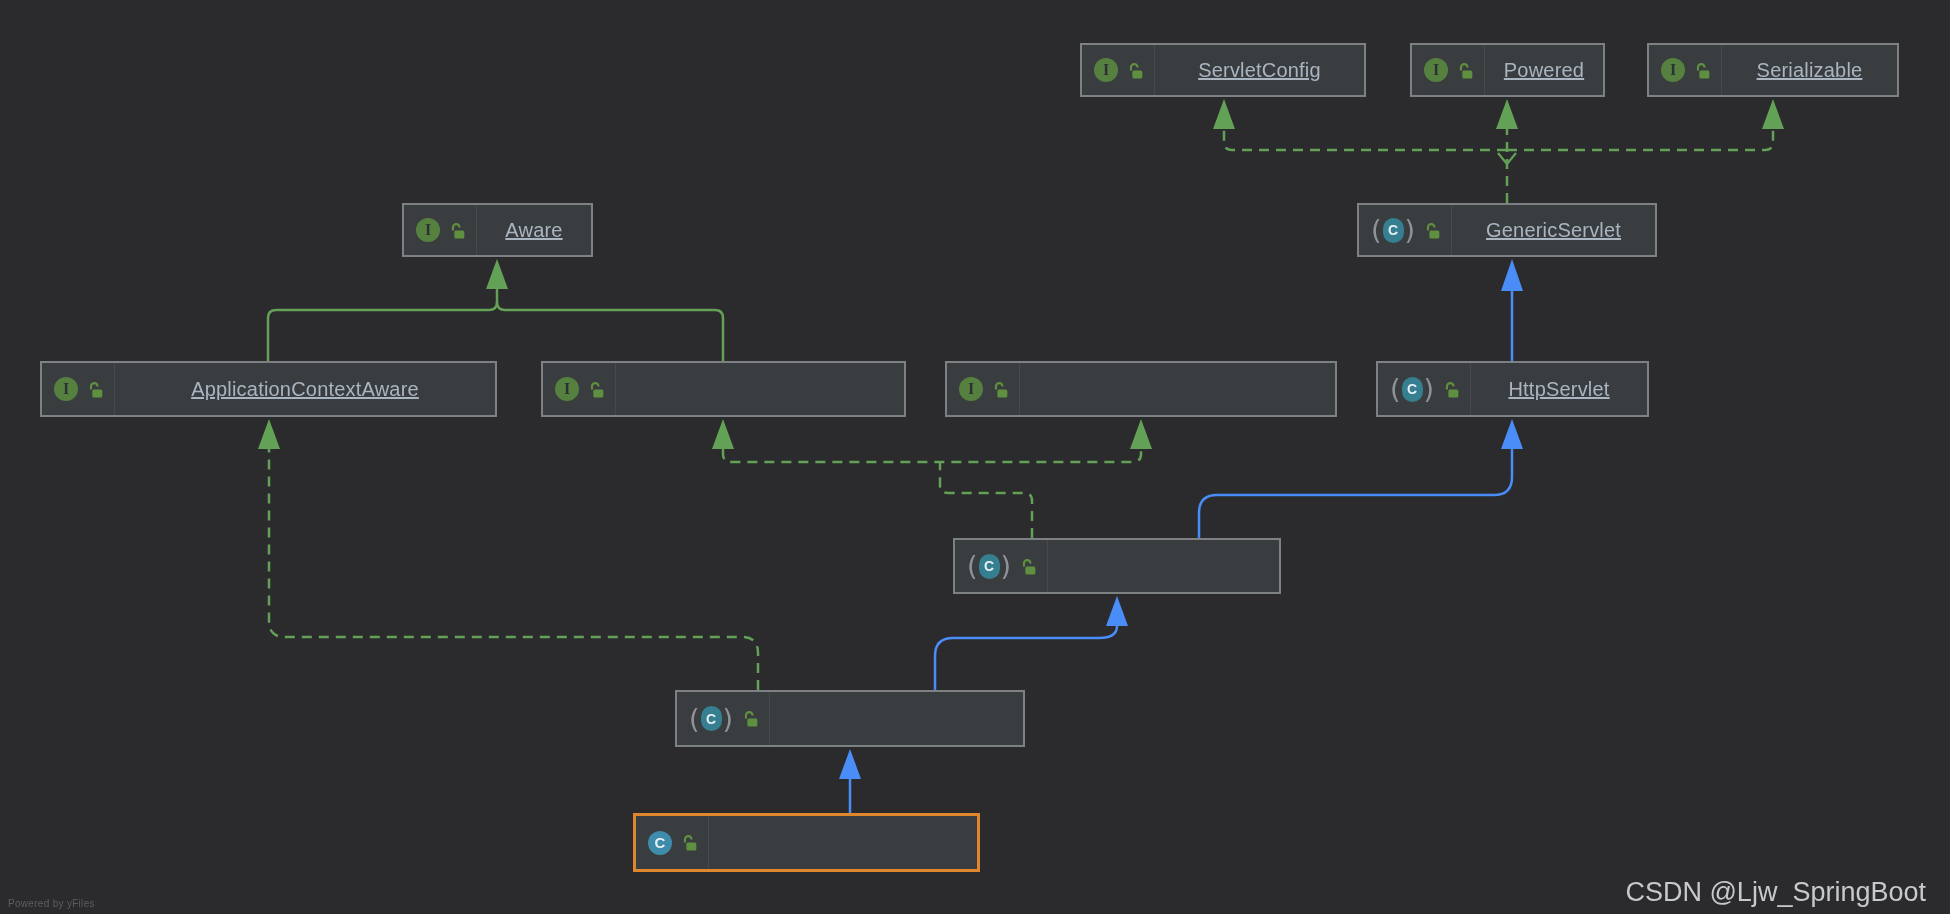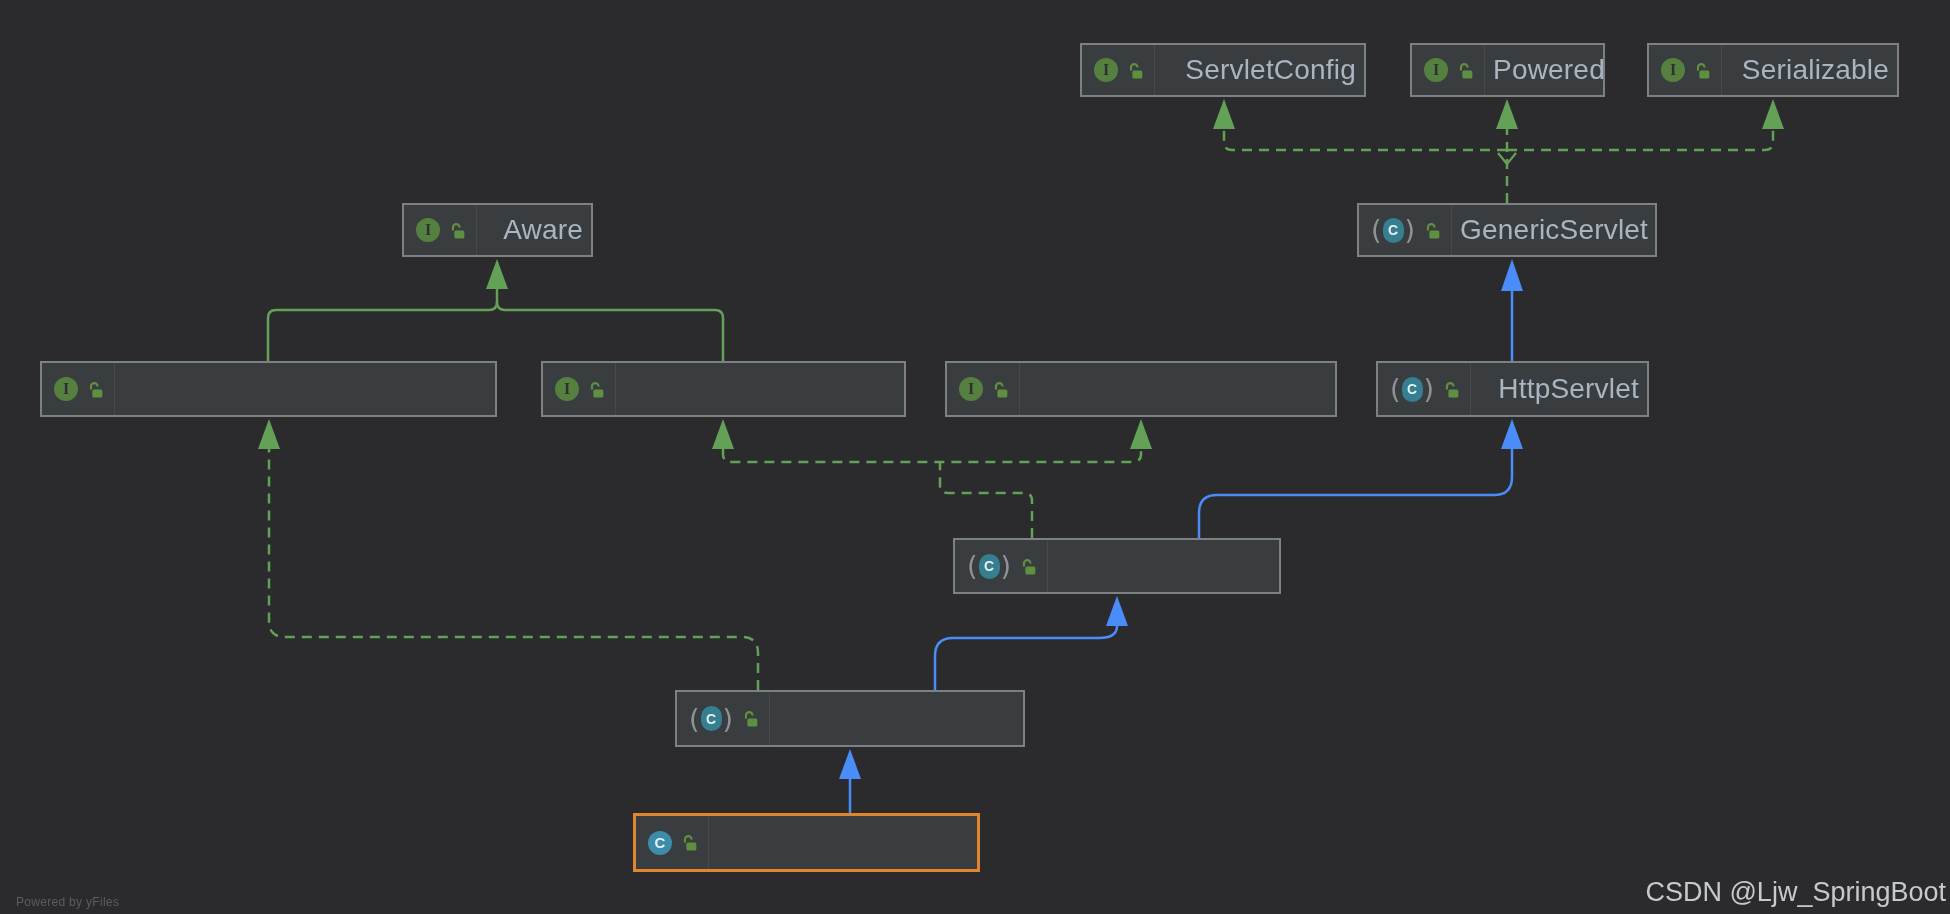--- a/index.html
+++ b/index.html
@@ -4,37 +4,37 @@
 <style>
   html,body{margin:0;padding:0;background:#2b2b2d;}
   #stage{position:relative;width:1950px;height:914px;background:#2b2b2d;overflow:hidden;
          font-family:"Liberation Sans", sans-serif;}
   #edges{position:absolute;left:0;top:0;width:1950px;height:914px;}
   .node{position:absolute;display:flex;align-items:center;box-sizing:border-box;
         background:#3a3d3f;border:2px solid #7e8183;color:#aeb9c5;}
   .node.selected{border:3px solid #e0862c;}
   .icons{display:flex;align-items:center;gap:7px;padding:0 10px 0 12px;flex:0 0 auto;}
   .sep{width:1px;align-self:stretch;background:#47494b;flex:0 0 auto;}
-  .label{flex:1 1 auto;text-align:right;font-size:28px;letter-spacing:.2px;
-         white-space:nowrap;padding:0 8px;color:#aab5c2;}
+  .label{flex:1 1 auto;text-align:center;font-size:20px;letter-spacing:.2px;
+         white-space:nowrap;padding:0 8px;color:#aab5c2;text-decoration:underline;}
   .iface-circle{width:24px;height:24px;border-radius:50%;background:#55803f;
         display:flex;align-items:center;justify-content:center;
         font-family:"Liberation Serif", serif;font-weight:700;font-size:16px;color:#2c3134;}
   .class-circle{width:24px;height:24px;border-radius:50%;background:#3e8cab;
         display:flex;align-items:center;justify-content:center;
         font-size:15px;font-weight:700;color:#e6f0f5;}
   .abs-wrap{display:flex;align-items:center;}
   .abs-paren{color:#8f9395;font-size:27px;font-weight:400;line-height:24px;
         font-family:"DejaVu Sans", sans-serif;}
   .abs-circle{width:21px;height:25px;border-radius:11px;background:#357f90;margin:0 1px;
         display:flex;align-items:center;justify-content:center;
         font-size:14px;font-weight:700;color:#e6f0f5;}
   .lock{display:flex;align-items:center;}
-  .watermark{position:absolute;right:4px;bottom:6px;font-size:27px;color:#c6c9cd;}
-  .yfiles{position:absolute;left:16px;bottom:5px;font-size:12px;color:#5b5d5f;letter-spacing:.3px;}
+  .watermark{position:absolute;right:24px;bottom:6px;font-size:27px;color:#c6c9cd;}
+  .yfiles{position:absolute;left:8px;bottom:5px;font-size:10px;color:#5b5d5f;letter-spacing:.3px;}
 </style>
 </head>
 <body>
 
 <div id="stage">
 
   <svg id="edges">
 
     <g stroke="#63a156" stroke-width="2.5" fill="none" stroke-dasharray="10 7">
       <path d="M1507,203 V129"></path>
@@ -154,20 +154,21 @@
     <span class="icons">
       <span class="iface-circle">I</span>
       <span class="lock">
           <svg width="19" height="19" viewBox="0 0 16 16">
             <path d="M5 8 V5.4 a2.8 2.8 0 0 1 5.6 0" fill="none" stroke="#5f9040" stroke-width="1.8"></path>
             <rect x="6.2" y="8" width="8.4" height="6.8" rx="1.3" fill="#5f9040"></rect>
           </svg>
         </span>
     </span>
       <span class="sep"></span>
+    <span class="label">ApplicationContextAware</span>
   </div>
 
   <div class="node" style="left:541px;top:361px;width:365px;height:56px">
     <span class="icons">
       <span class="iface-circle">I</span>
       <span class="lock">
           <svg width="19" height="19" viewBox="0 0 16 16">
             <path d="M5 8 V5.4 a2.8 2.8 0 0 1 5.6 0" fill="none" stroke="#5f9040" stroke-width="1.8"></path>
             <rect x="6.2" y="8" width="8.4" height="6.8" rx="1.3" fill="#5f9040"></rect>
           </svg>

